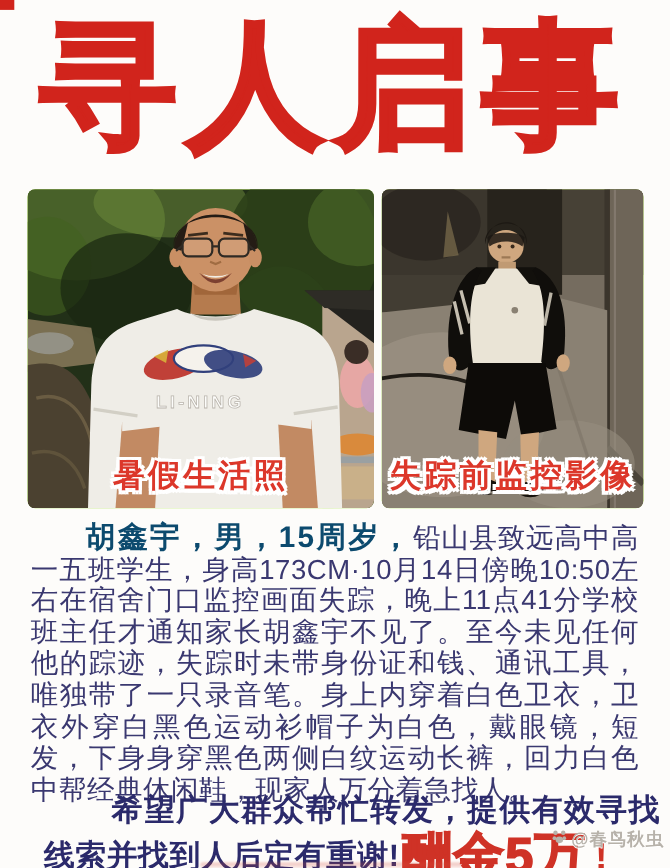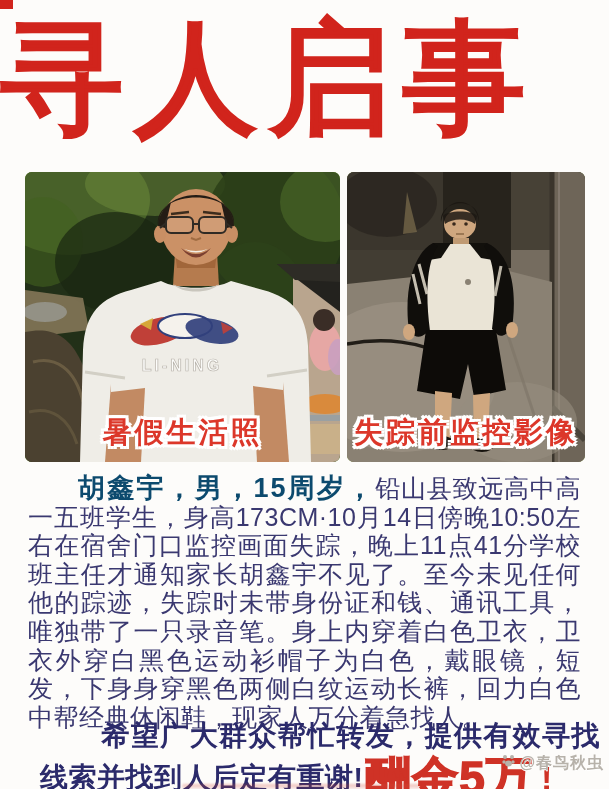--- a/index.html
+++ b/index.html
@@ -7,22 +7,22 @@
     position:relative;width:609px;height:789px;overflow:hidden;
     background:#fdfcfa;
     font-family:"Liberation Sans","DejaVu Sans",sans-serif;
   }
   
   .corner-mark{position:absolute;left:0;top:0;width:13px;height:9px;background:#d1241c;}
 
   
   .title{
     position:absolute;top:2px;left:0;width:609px;margin:0;
-    font-size:124px;line-height:152px;letter-spacing:10px;
-    font-weight:400;color:#d1241c;
+    text-align:center;font-size:124px;line-height:152px;letter-spacing:10px;
+    font-weight:700;color:#d1241c;
     -webkit-text-stroke:4px #d1241c;
     white-space:nowrap;
   }
 
   
   .photo{position:absolute;top:172px;height:290px;margin:0;border-radius:7px;overflow:hidden;background:#bef264;}
   .photo svg{display:block;width:100%;height:100%;}
   .photo-left{left:25px;width:315px;}
   .photo-right{left:347px;width:238px;}
   .photo figcaption{

